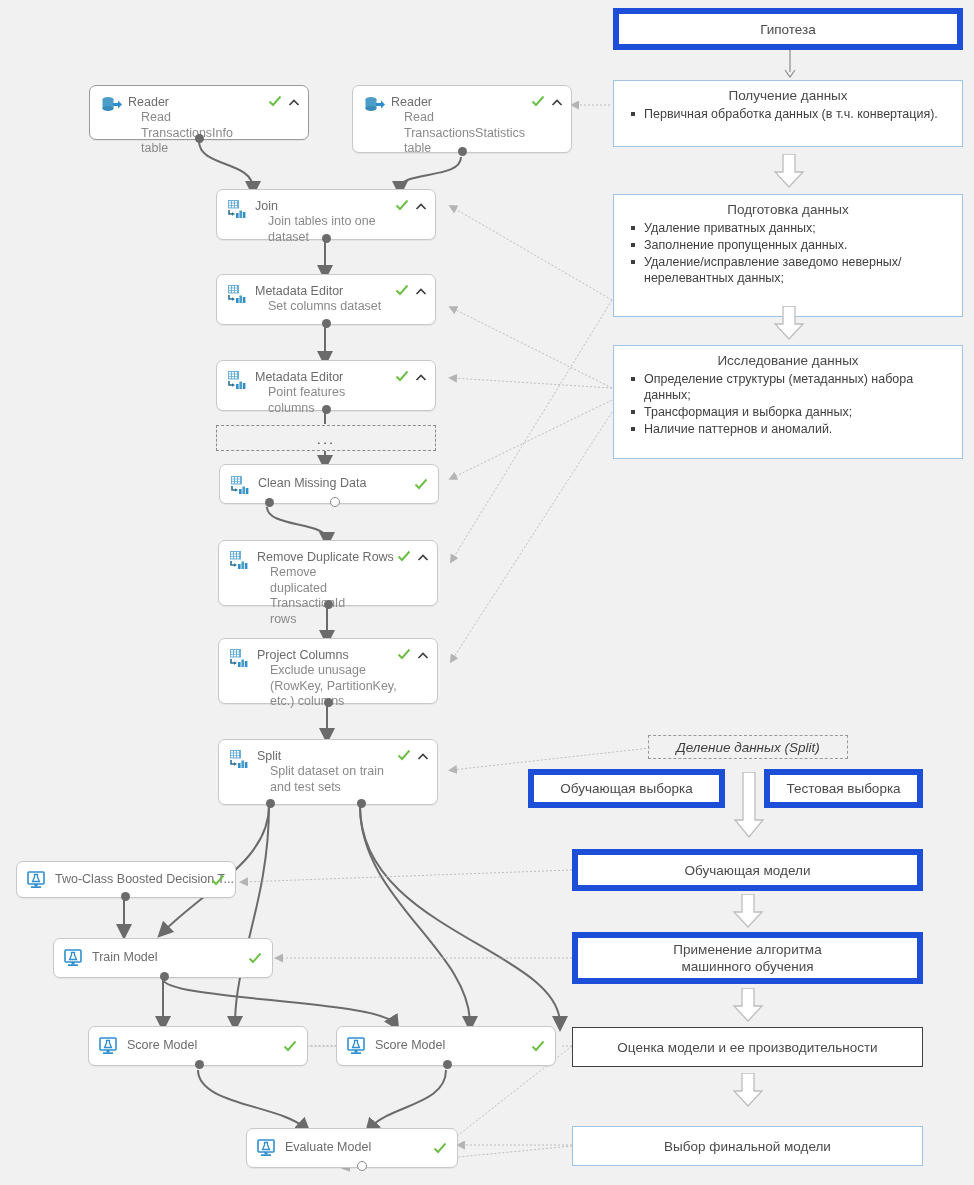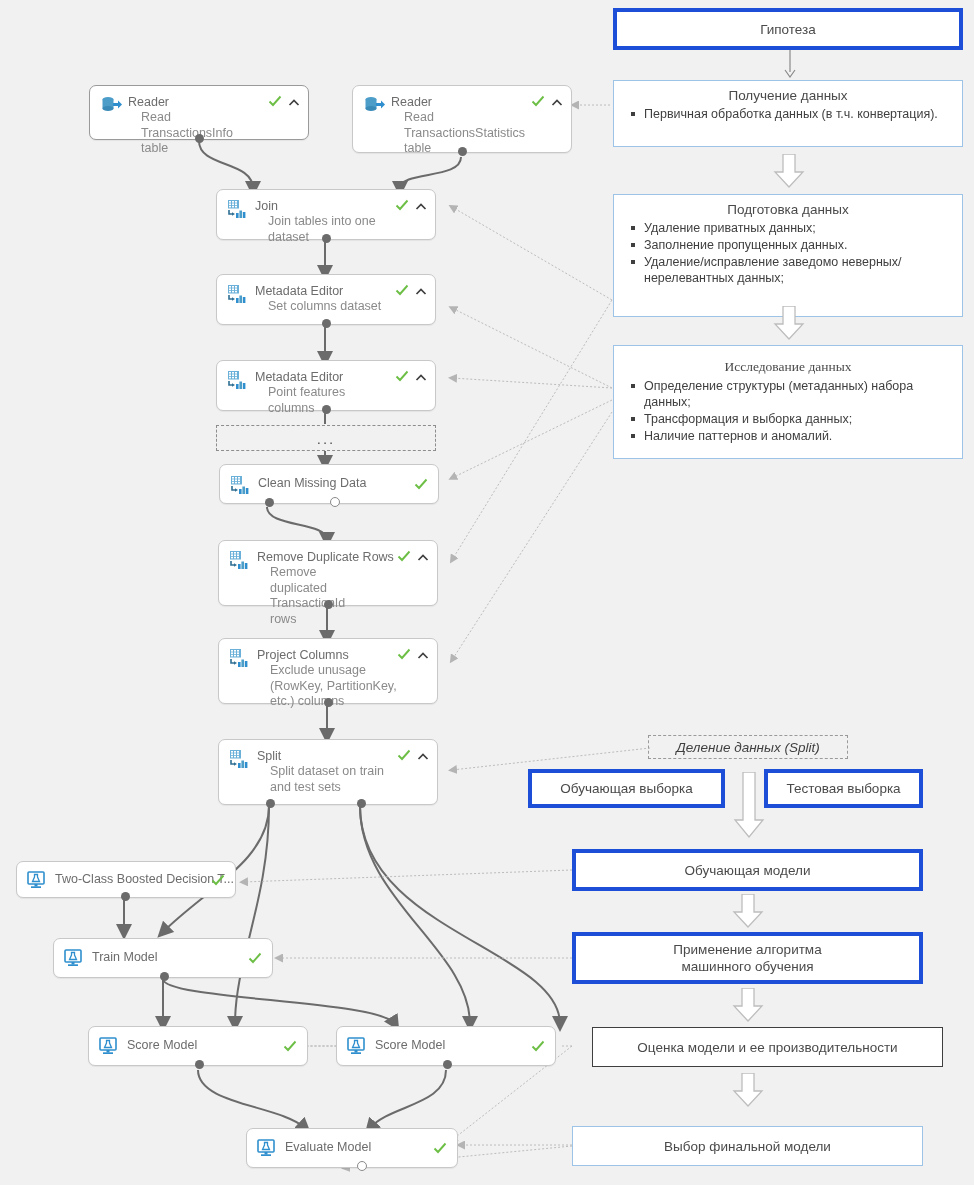--- a/index.html
+++ b/index.html
@@ -113,26 +113,26 @@
     display: flex;
     align-items: center;
     justify-content: center;
   }
 
   
   .mbox {
     position: absolute;
     box-sizing: border-box;
     background: #ffffff;
-    border: 4px solid #1d4ed8;
+    border: 6px solid #1d4ed8;
     font-size: 13.5px;
     color: #4a4a4a;
   }
   .mbox.blue { border: 1px solid #9dc3e6; }
-  .mbox.dark { border: 1px solid #3f3f3f; margin-left: 20px; }
+  .mbox.dark { border: 1px solid #3f3f3f; }
   .mbox.center {
     display: flex;
     align-items: center;
     justify-content: center;
     text-align: center;
     line-height: 17px;
   }
   .mbox-head {
     text-align: center;
     font-size: 13.5px;
@@ -721,21 +721,21 @@
       <li>Заполнение пропущенных данных.</li>
       <li>Удаление/исправление заведомо неверных/нерелевантных данных;</li>
     </ul>
   </div>
 
   <svg class="blockarrow" style="left:772px; top:306px;" width="34" height="34" viewBox="0 0 34 34">
     <path d="M11,0 L23,0 L23,18 L31,18 L17,33 L3,18 L11,18 z" fill="#ffffff" stroke="#bdbdbd" stroke-width="1.3"></path>
   </svg>
 
   <div class="mbox blue" style="left:613px; top:345px; width:350px; height:114px;">
-    <div class="mbox-head" style="padding-top:13px;font-family:Liberation Serif, serif;">Исследование данных</div>
+    <div class="mbox-head" style="padding-top:7px;">Исследование данных</div>
     <ul>
       <li>Определение структуры (метаданных) набора данных;</li>
       <li>Трансформация и выборка данных;</li>
       <li>Наличие паттернов и аномалий.</li>
     </ul>
   </div>
 
   <div class="caption-dashed" style="left:648px; top:735px; width:200px; height:24px;">
     <span>Деление данных (Split)</span>
   </div>

